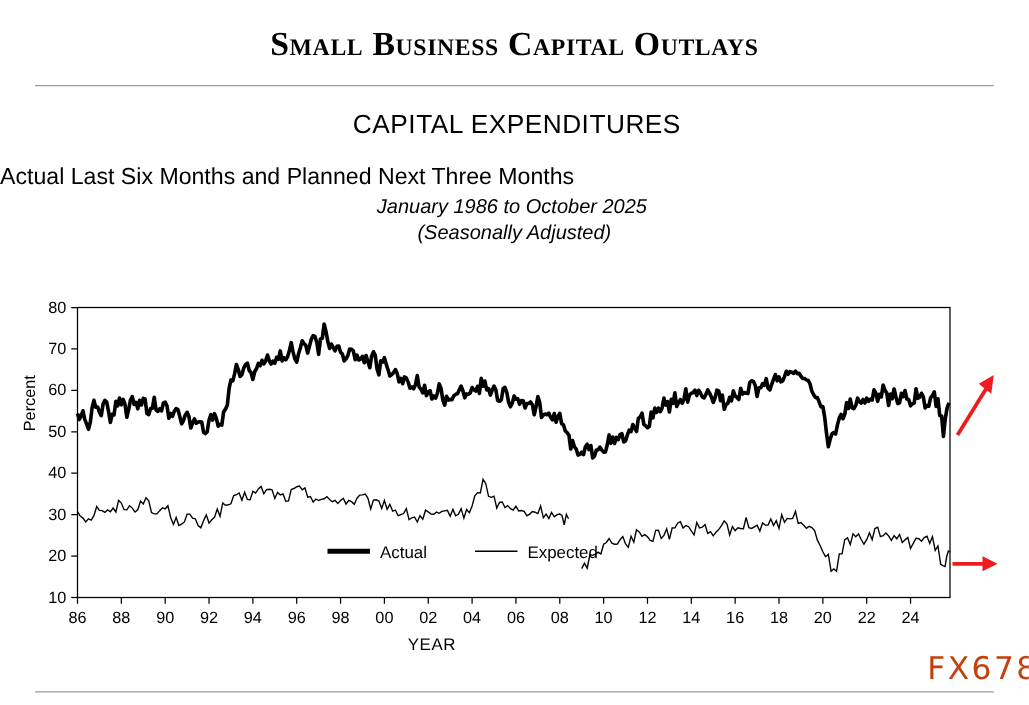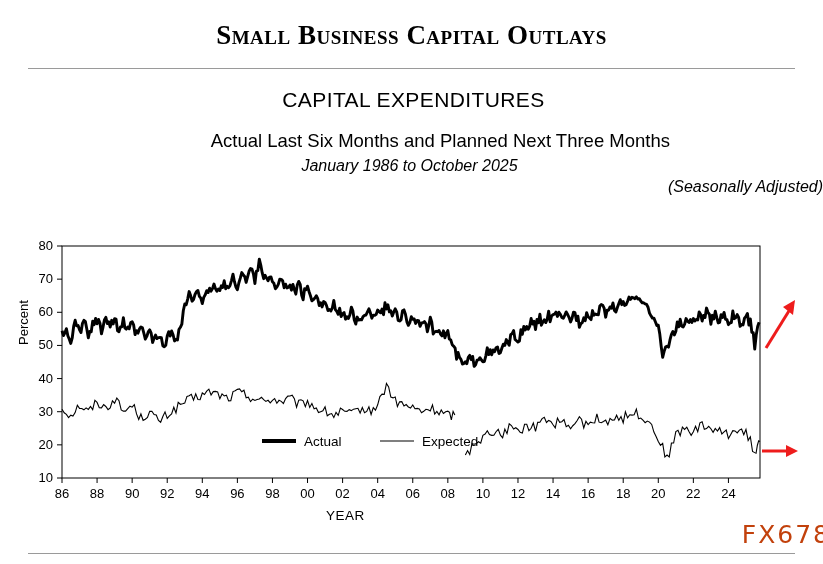--- a/index.html
+++ b/index.html
@@ -59,38 +59,38 @@
     width: 823px;
     text-align: center;
     font-size: 21px;
     letter-spacing: 0.4px;
   }
   .subtitle-2 {
     position: absolute;
     top: 130px;
     left: 0;
     width: 670px;
-    text-align: right;
+    text-align: left;
     font-size: 18.5px;
   }
   .subtitle-3 {
     position: absolute;
     top: 157px;
     left: 0;
     width: 819px;
     text-align: center;
     font-size: 16px;
     font-style: italic;
   }
   .subtitle-4 {
     position: absolute;
     top: 178px;
     left: 0;
     width: 823px;
-    text-align: right;
+    text-align: center;
     font-size: 16px;
     font-style: italic;
   }
   
   .chart-wrap {
     position: absolute;
     top: 228px;
     left: 0;
     width: 823px;
     height: 300px;

